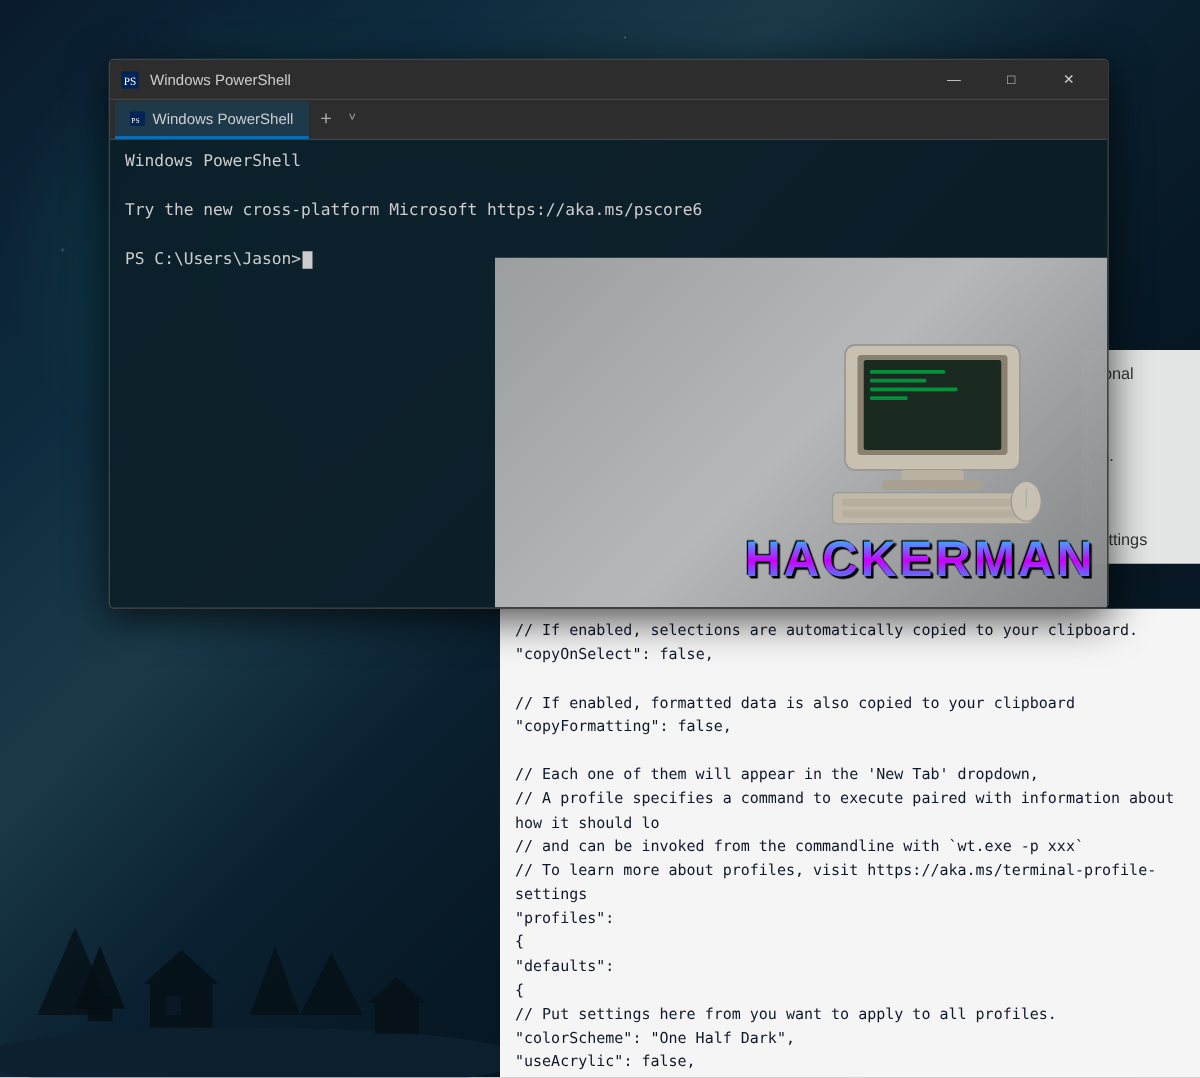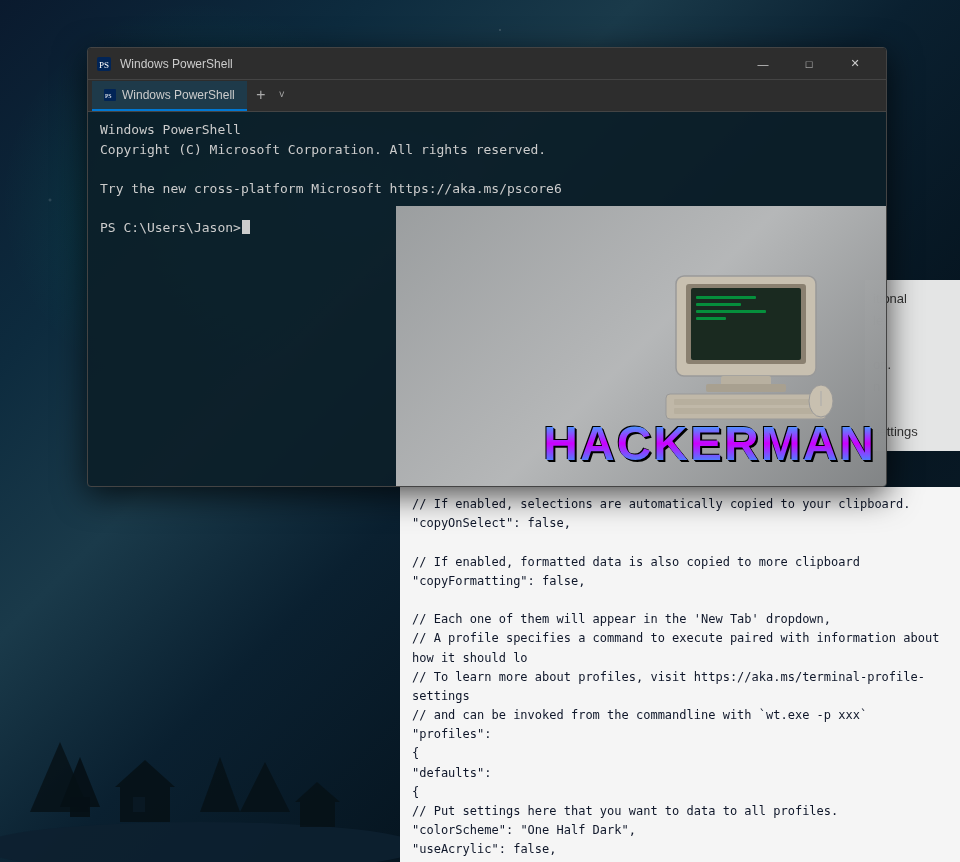--- a/index.html
+++ b/index.html
@@ -224,21 +224,21 @@
       bottom: 60px;
       width: 200px;
       height: 160px;
     }
 
     
     .hackerman-text {
       position: absolute;
       bottom: 15px;
       right: 10px;
-      font-size: 48px;
+      font-size: 40px;
       font-weight: 900;
       font-family: Arial Black, sans-serif;
       letter-spacing: 2px;
       background: linear-gradient(to bottom, #00eeff, #cc00ff, #00ccff);
       -webkit-background-clip: text;
       -webkit-text-fill-color: transparent;
       background-clip: text;
       filter: drop-shadow(2px 2px 0px #000) drop-shadow(-1px -1px 0 #000);
       text-transform: uppercase;
     }
@@ -326,21 +326,20 @@
         <text x="1" y="9" font-size="6" fill="white" font-family="Consolas">PS</text>
       </svg>
       <span>Windows PowerShell</span>
     </div>
     <div class="tab-add">+</div>
     <div class="tab-dropdown">˅</div>
   </div>
 
   <div class="terminal-content">
     <div class="terminal-line">Windows PowerShell</div>
-    <div class="terminal-line">Copyright (C) Microsoft Corporation. All rights reserved.</div>
     <div class="terminal-line">&nbsp;</div>
     <div class="terminal-line">Try the new cross-platform Microsoft https://aka.ms/pscore6</div>
     <div class="terminal-line">&nbsp;</div>
     <div class="terminal-prompt">
       <span>PS C:\Users\Jason&gt;</span>
       <span class="terminal-cursor"></span>
     </div>
   </div>
 
   <div class="hackerman-overlay">
@@ -382,29 +381,29 @@
   <div>on.</div>
   <div>n</div>
   <div>&nbsp;</div>
   <div>settings</div>
 </div>
 
 <div class="json-panel">
   <div><span class="comment">    // If enabled, selections are automatically copied to your clipboard.</span></div>
   <div>    <span class="key">"copyOnSelect"</span>: <span class="bool">false</span>,</div>
   <div>&nbsp;</div>
-  <div><span class="comment">    // If enabled, formatted data is also copied to more clipboard</span></div>
+  <div><span class="comment">    // If enabled, formatted data is also copied to your clipboard</span></div>
   <div>    <span class="key">"copyFormatting"</span>: <span class="bool">false</span>,</div>
   <div>&nbsp;</div>
   <div><span class="comment">    // Each one of them will appear in the 'New Tab' dropdown,</span></div>
   <div><span class="comment">    // A profile specifies a command to execute paired with information about how it should lo</span></div>
+  <div><span class="comment">    //   and can be invoked from the commandline with `wt.exe -p xxx`</span></div>
   <div><span class="comment">    // To learn more about profiles, visit <span class="url">https://aka.ms/terminal-profile-settings</span></span></div>
-  <div><span class="comment">    //   and can be invoked from the commandline with `wt.exe -p xxx`</span></div>
   <div>    <span class="key">"profiles"</span>:</div>
   <div>    {</div>
   <div>        <span class="key">"defaults"</span>:</div>
   <div>        {</div>
-  <div>            <span class="comment">// Put settings here that you want to data to all profiles.</span></div>
+  <div>            <span class="comment">// Put settings here from you want to apply to all profiles.</span></div>
   <div>            <span class="key">"colorScheme"</span>: <span class="string">"One Half Dark"</span>,</div>
   <div>            <span class="key">"useAcrylic"</span>: <span class="bool">false</span>,</div>
   <div>            <span class="key">"acrylicOpacity"</span>: <span class="number">0.4</span>,</div>
 
 </div>
 
 </body></html>

